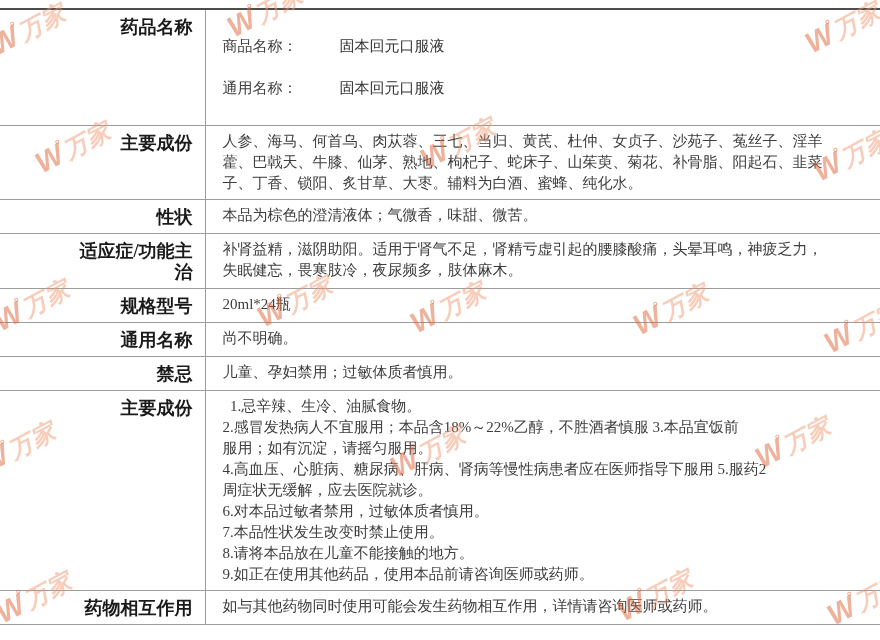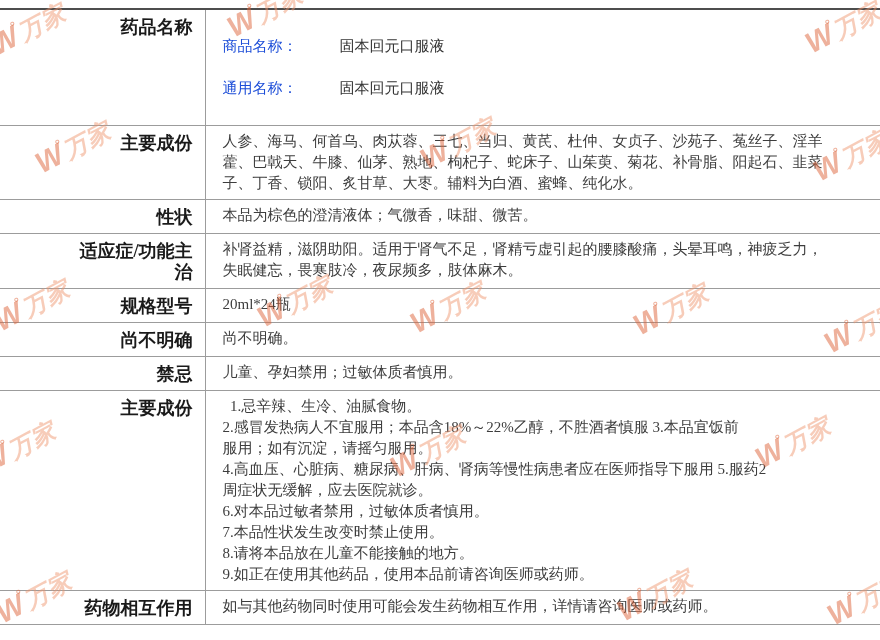--- a/index.html
+++ b/index.html
@@ -39,21 +39,21 @@
   }
   td.content-cell {
     box-sizing: border-box;
     padding: 5px 20px 5px 17px;
     font-size: 15px;
     color: #3d3d3d;
     line-height: 21px;
     white-space: pre-line;
   }
   .name-line { line-height: 21px; white-space: normal; }
-  .sub-label { color: #1d4ed8; margin-right: 6px; text-align: center; }
+  .sub-label { color: #404040; margin-right: 6px; text-align: center; }
   .name-value { color: #333333; padding-left: 36px; }
   
   .wm-layer {
     position: absolute;
     inset: 0;
     z-index: 2;
     pointer-events: none;
   }
   .wm {
     position: absolute;
@@ -95,21 +95,21 @@
         <tr>
           <td class="label-cell">适应症/功能主治</td>
           <td class="content-cell">补肾益精，滋阴助阳。适用于肾气不足，肾精亏虚引起的腰膝酸痛，头晕耳鸣，神疲乏力，
 失眠健忘，畏寒肢冷，夜尿频多，肢体麻木。</td>
         </tr>
         <tr>
           <td class="label-cell">规格型号</td>
           <td class="content-cell">20ml*24瓶</td>
         </tr>
         <tr>
-          <td class="label-cell">尚不明确</td>
+          <td class="label-cell">通用名称</td>
           <td class="content-cell">尚不明确。</td>
         </tr>
         <tr>
           <td class="label-cell">禁忌</td>
           <td class="content-cell">儿童、孕妇禁用；过敏体质者慎用。</td>
         </tr>
         <tr>
           <td class="label-cell">主要成份</td>
           <td class="content-cell"> 1.忌辛辣、生冷、油腻食物。
 2.感冒发热病人不宜服用；本品含18%～22%乙醇，不胜酒者慎服 3.本品宜饭前

